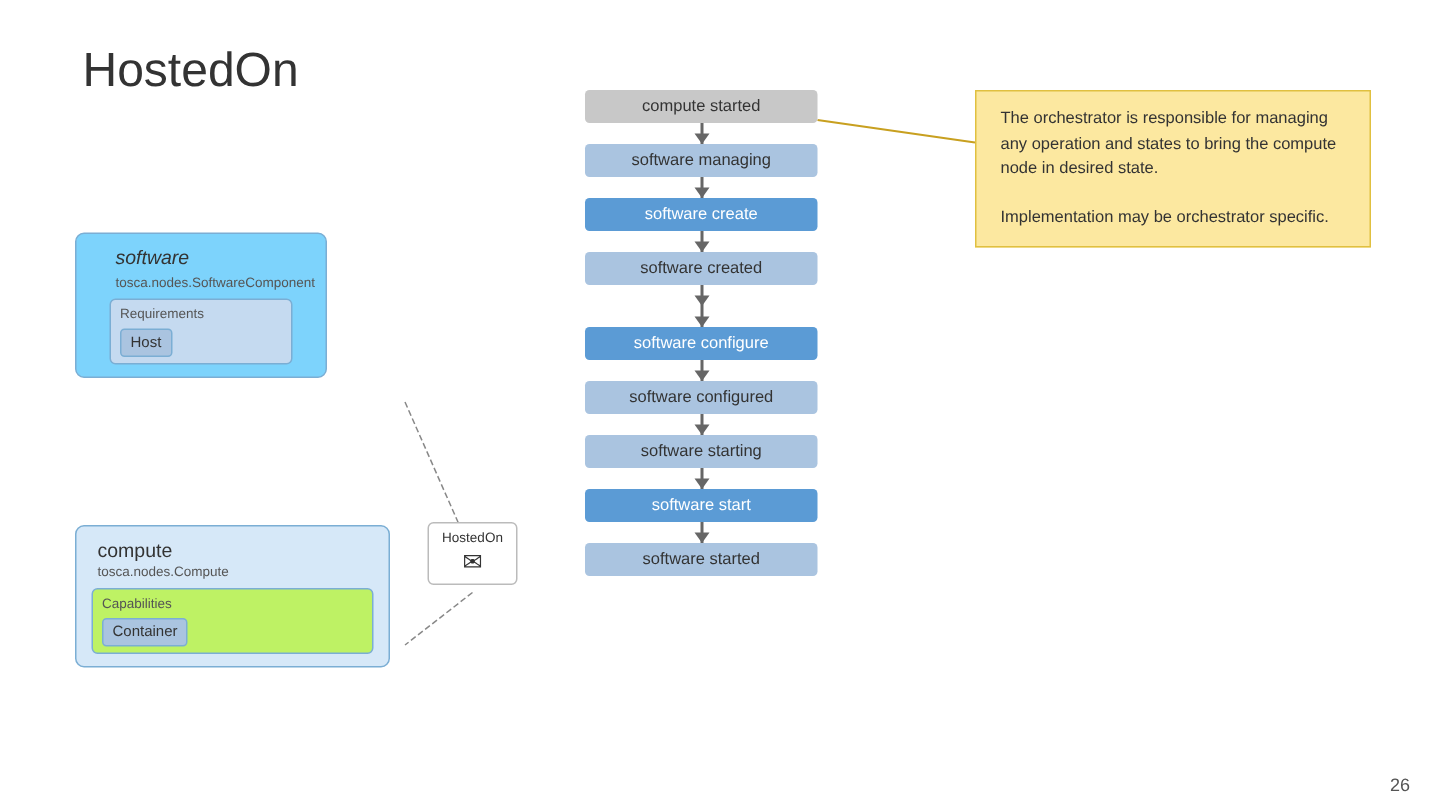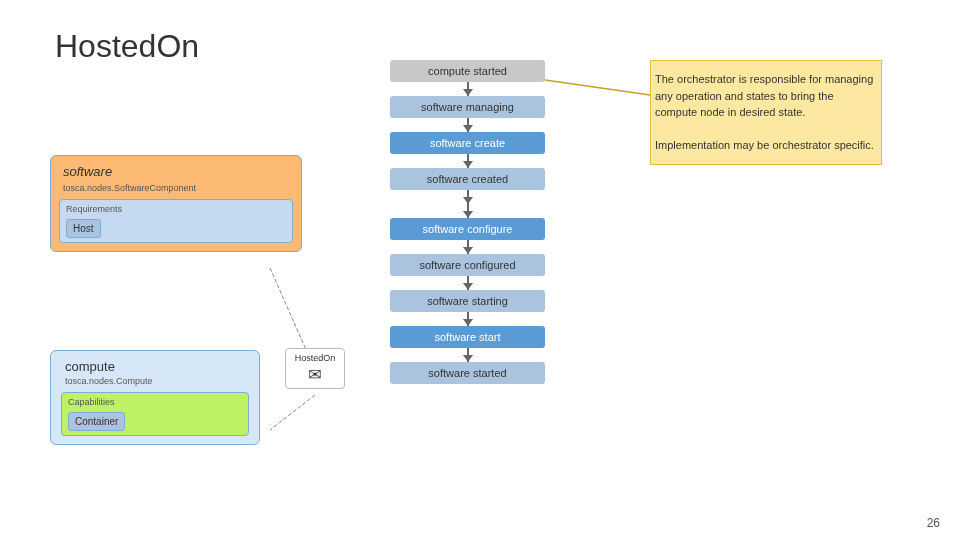--- a/index.html
+++ b/index.html
@@ -76,42 +76,42 @@
       border-left: 5px solid transparent;
       border-right: 5px solid transparent;
       border-top: 7px solid #666;
     }
 
     
     .tooltip-box {
       position: absolute;
       top: 60px;
       left: 650px;
-      width: 232px;
+      width: 264px;
       background: #fce8a0;
       border: 1px solid #e0c040;
-      padding: 10px 4px;
+      padding: 10px 16px;
       font-size: 11px;
       color: #333;
       line-height: 1.5;
     }
 
     
     .left-diagram {
       position: absolute;
       top: 155px;
       left: 50px;
     }
 
     .software-outer {
-      background: #fdba74;
+      background: #7dd3fc;
       border: 1.5px solid #7baed4;
       border-radius: 6px;
-      padding: 8px 8px;
-      width: 252px;
+      padding: 8px 22px;
+      width: 168px;
     }
 
     .software-label {
       font-style: italic;
       font-size: 13px;
       color: #333;
       margin-bottom: 4px;
       padding-left: 4px;
     }
 

